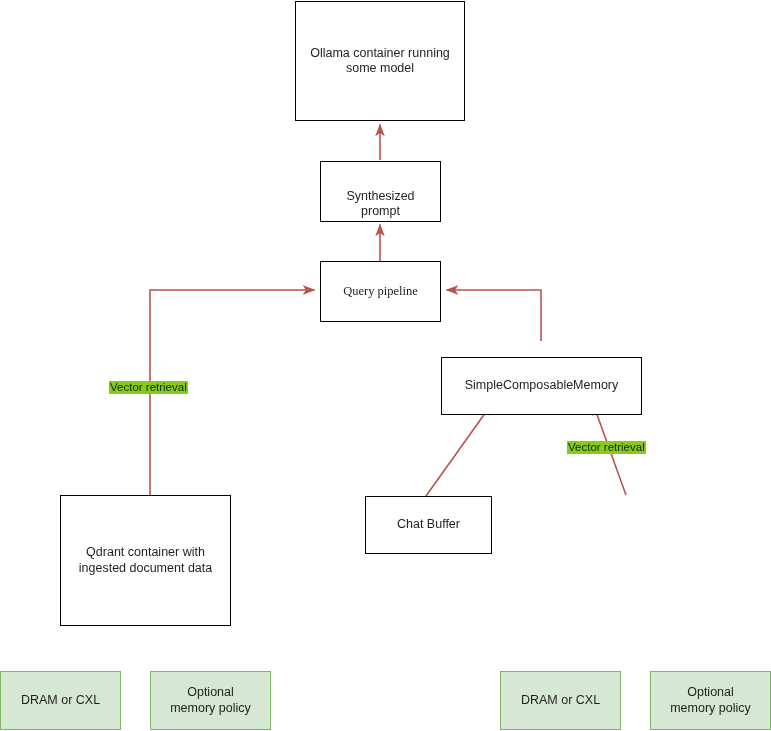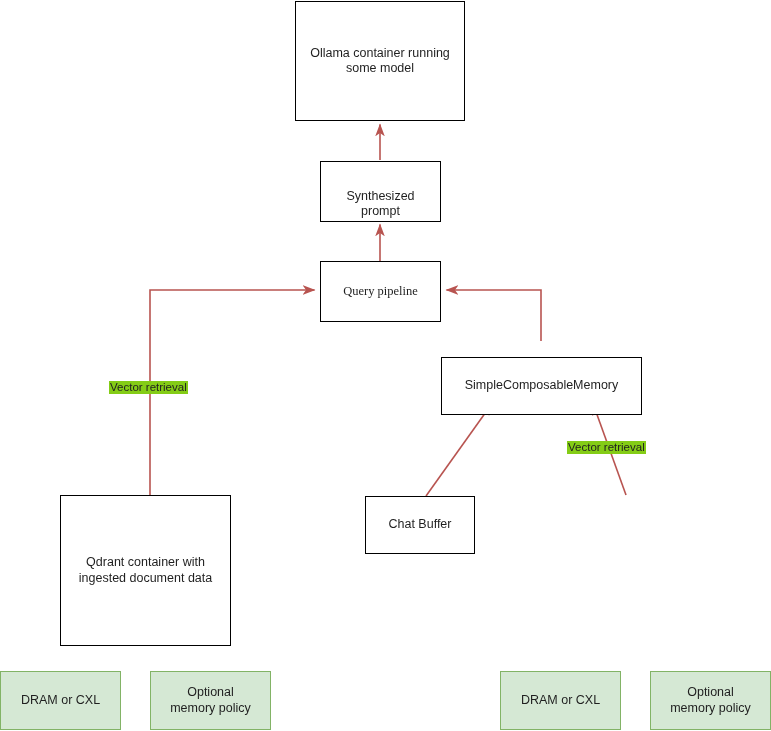--- a/index.html
+++ b/index.html
@@ -104,25 +104,25 @@
   </div>
 
   <div class="node" style="left:320px; top:261px; width:121px; height:61px;font-family:Liberation Serif, serif;">
     <span>Query pipeline</span>
   </div>
 
   <div class="node" style="left:441px; top:357px; width:201px; height:58px;">
     <span>SimpleComposableMemory</span>
   </div>
 
-  <div class="node" style="left:365px; top:496px; width:110px; height:58px;">
+  <div class="node" style="left:365px; top:496px; width:127px; height:58px;">
     <span>Chat Buffer</span>
   </div>
 
-  <div class="node" style="left:60px; top:495px; width:171px; height:151px;">
+  <div class="node" style="left:60px; top:495px; width:171px; height:131px;">
     <span>Qdrant container with ingested document data</span>
   </div>
 
 
   <div class="node green" style="left:0px; top:671px; width:121px; height:59px;">
     <span>DRAM or CXL</span>
   </div>
 
   <div class="node green" style="left:150px; top:671px; width:121px; height:59px;">
     <span>Optional memory policy</span>

